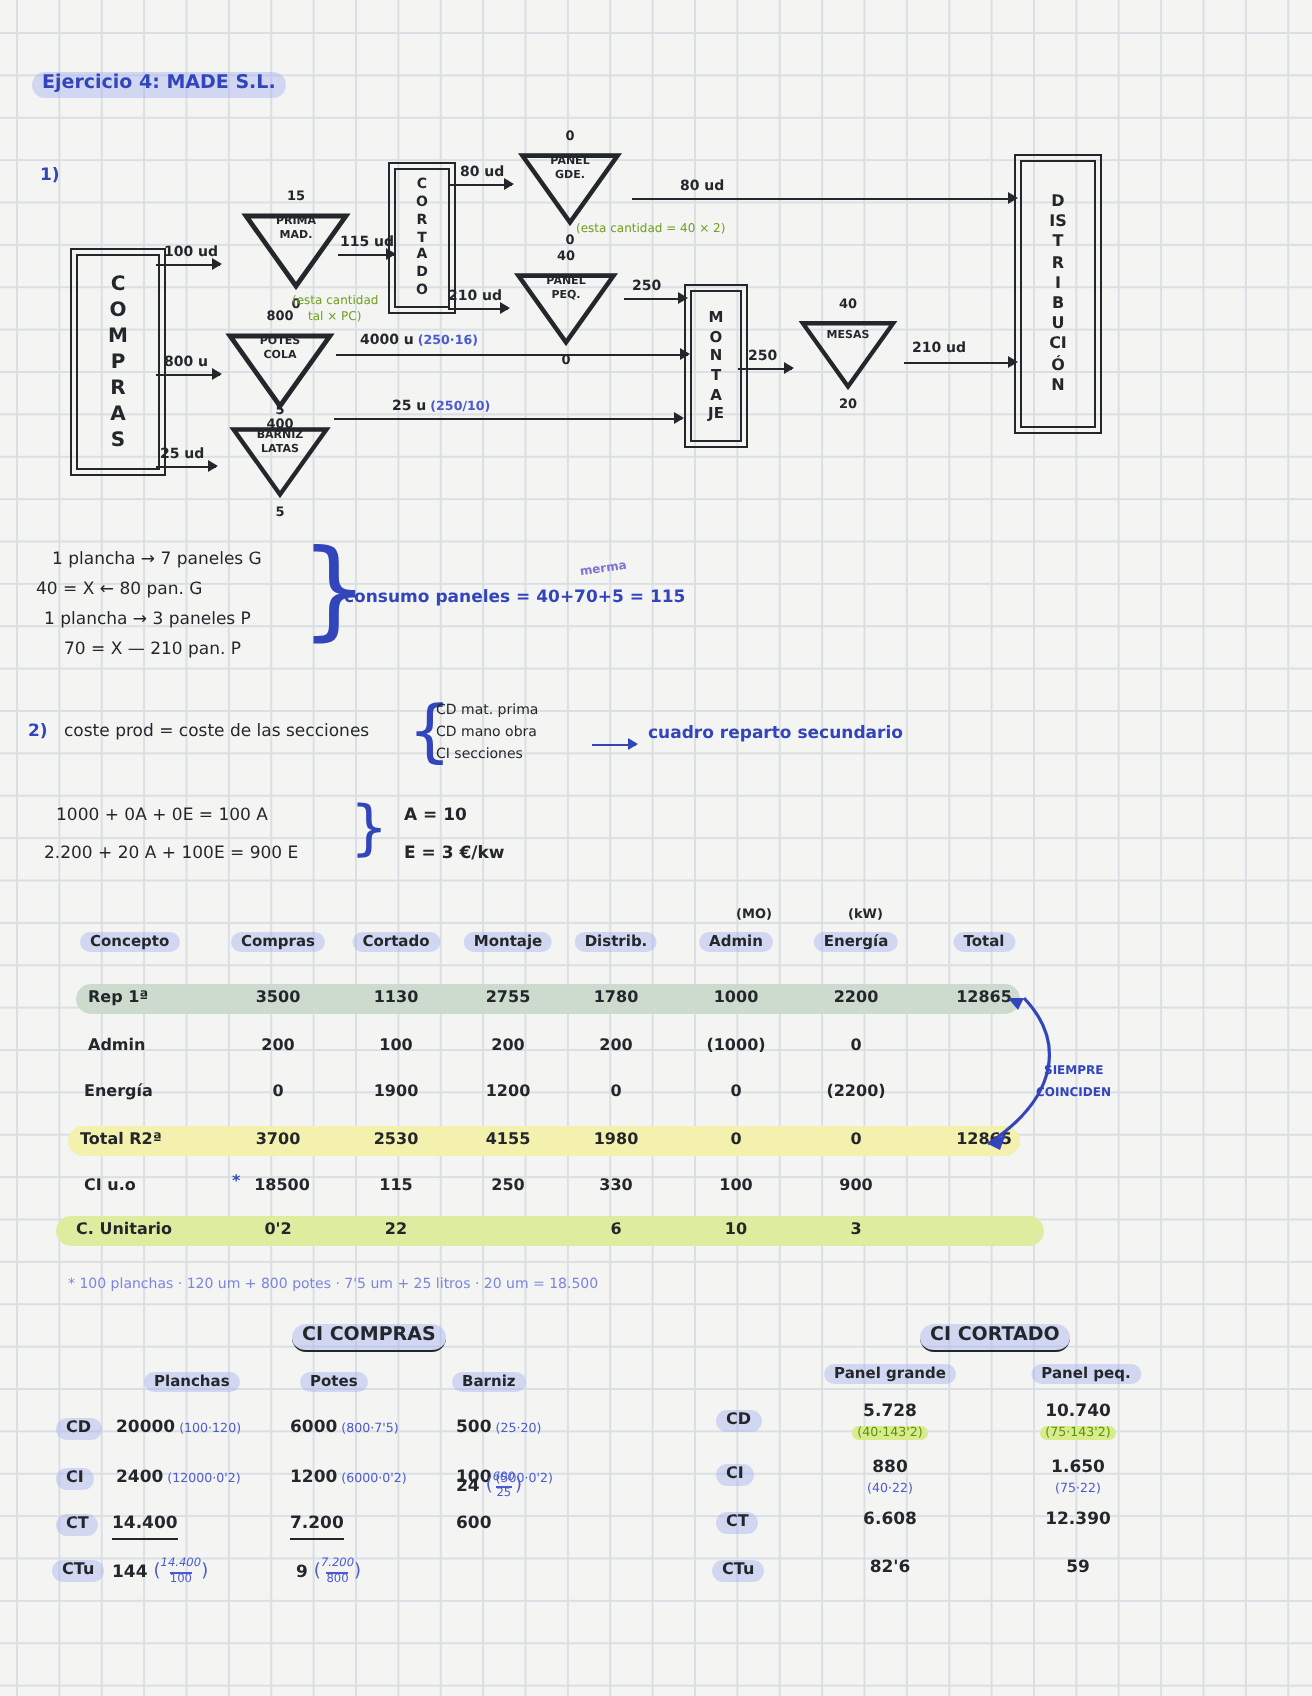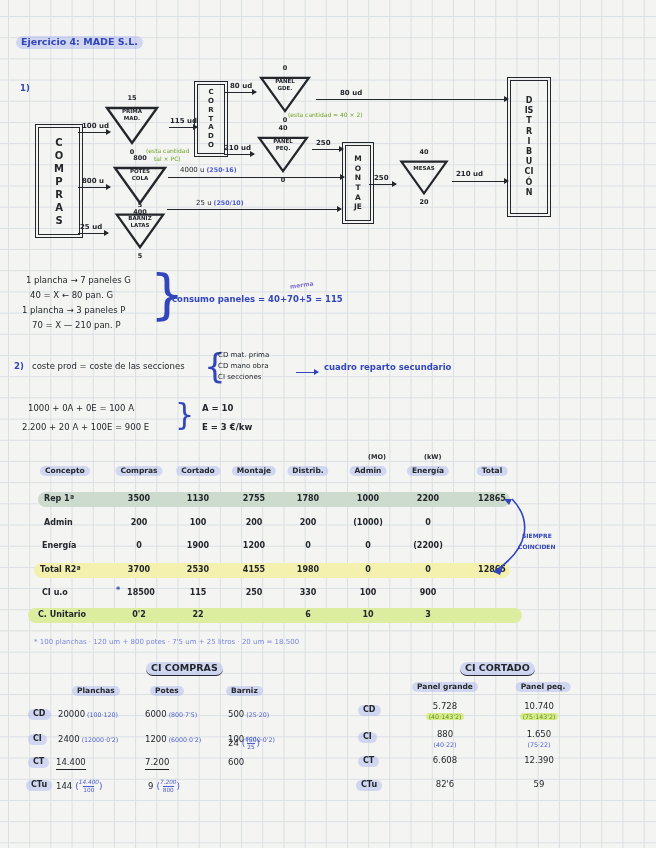--- a/index.html
+++ b/index.html
@@ -23,21 +23,21 @@
   .ta{top:-10px;font-size:6.5px}
   .tl1{top:4px;font-size:5.5px}
   .tl2{top:11px;font-size:5.5px}
   .tb{bottom:-10px;font-size:6.5px}
   .ar,.ln{position:absolute;height:0;border-top:1.5px solid #23272b}
   .ar:after{content:"";position:absolute;right:-1px;top:-4px;width:0;height:0;border:3.2px solid transparent;border-right:0;border-left:5.5px solid #23272b}
   .arb{border-top-color:#3245bb}
   .arb:after{border-left-color:#3245bb}
   .albl{position:absolute;font-size:7px;font-weight:bold;white-space:nowrap}
   .brace{position:absolute;color:#3245bb;font-weight:normal;line-height:1}
-  .val{font-weight:normal;font-size:8.5px;color:#23272b;font-style:normal}
+  .val{font-weight:bold;font-size:8.5px;color:#23272b;font-style:normal}
   .pp{font-size:6.3px;color:#4a5ad0;margin-left:2px;font-style:normal}
   .frac{display:inline-flex;align-items:center;color:#4a5ad0;margin-left:3px;vertical-align:middle}
   .fst{display:inline-flex;flex-direction:column;align-items:center;font-size:5.8px;line-height:1.15;font-style:normal}
   .fden{border-top:1px solid #4a5ad0;font-style:normal}
   .fp{font-size:9px;font-style:normal}
   .ccell{width:94px;text-align:center;white-space:nowrap}
   .ccell .val{display:block}
   .gp{display:inline-block;font-size:6.3px;color:#5b8f1d;background:#d9ec8c;border-radius:4px;padding:0 3px}
   .bp{display:inline-block;font-size:6.3px;color:#4a5ad0}
 </style>
@@ -55,21 +55,21 @@
 <div class="vbox" style="left:197px;top:84px;width:26px;height:68px">
   <span class="t vt" style="position:static;width:8px;font-size:7px;line-height:8.8px">CORTADO</span>
 </div>
 <div class="vbox" style="left:345px;top:145px;width:24px;height:74px">
   <span class="t vt" style="position:static;width:8px;font-size:7.5px;line-height:9.6px">MONTAJE</span>
 </div>
 <div class="vbox" style="left:510px;top:80px;width:36px;height:132px">
   <span class="t vt" style="position:static;width:9px;font-size:8px;line-height:10.2px">DISTRIBUCIÓN</span>
 </div>
 
-<div class="tri" style="left:104px;top:104px;width:56px;height:42px">
+<div class="tri" style="left:120px;top:104px;width:56px;height:42px">
   <svg viewBox="0 0 56 42">
       <polygon points="3,4 53,4 28,39" fill="none" stroke="#23272b" stroke-width="2.4"></polygon>
     </svg>
   <span class="ta">15</span>
   <span class="tl1">PRIMA</span>
   <span class="tl2">MAD.</span>
   <span class="tb">0</span>
 </div>
 <div class="tri" style="left:112px;top:164px;width:56px;height:42px">
   <svg viewBox="0 0 56 42">
@@ -139,21 +139,21 @@
 <div class="ar" style="left:369px;top:184px;width:27px"></div>
 <span class="albl" style="left:374px;top:174px">250</span>
 <div class="ar" style="left:452px;top:181px;width:56px"></div>
 <span class="albl" style="left:456px;top:170px">210 ud</span>
 
 <span class="t f6 green" style="left:146px;top:148px">(esta cantidad</span>
 <span class="t f6 green" style="left:154px;top:156px">tal × PC)</span>
 <span class="t f6 green" style="left:288px;top:112px">(esta cantidad = 40 × 2)</span>
 
 <span class="t f85" style="left:26px;top:276px">1 plancha → 7 paneles G</span>
-<span class="t f85" style="left:30px;top:291px">40 = X ← 80 pan. G</span>
+<span class="t f85" style="left:18px;top:291px">40 = X ← 80 pan. G</span>
 <span class="t f85" style="left:22px;top:306px">1 plancha → 3 paneles P</span>
 <span class="t f85" style="left:32px;top:321px">70 = X — 210 pan. P</span>
 <span class="brace" style="left:150px;top:268px;font-size:54px">}</span>
 <span class="t f85 w blue" style="left:172px;top:295px">consumo paneles = 40+70+5 = 115</span>
 <span class="t f6 purple w" style="left:290px;top:282px;transform:rotate(-8deg)">merma</span>
 
 <span class="t f85 w blue" style="left:14px;top:362px">2)</span>
 <span class="t f85" style="left:32px;top:362px">coste prod = coste de las secciones</span>
 <span class="brace" style="left:204px;top:349px;font-size:34px">{</span>
 <span class="t f7" style="left:218px;top:352px">CD mat. prima</span>

